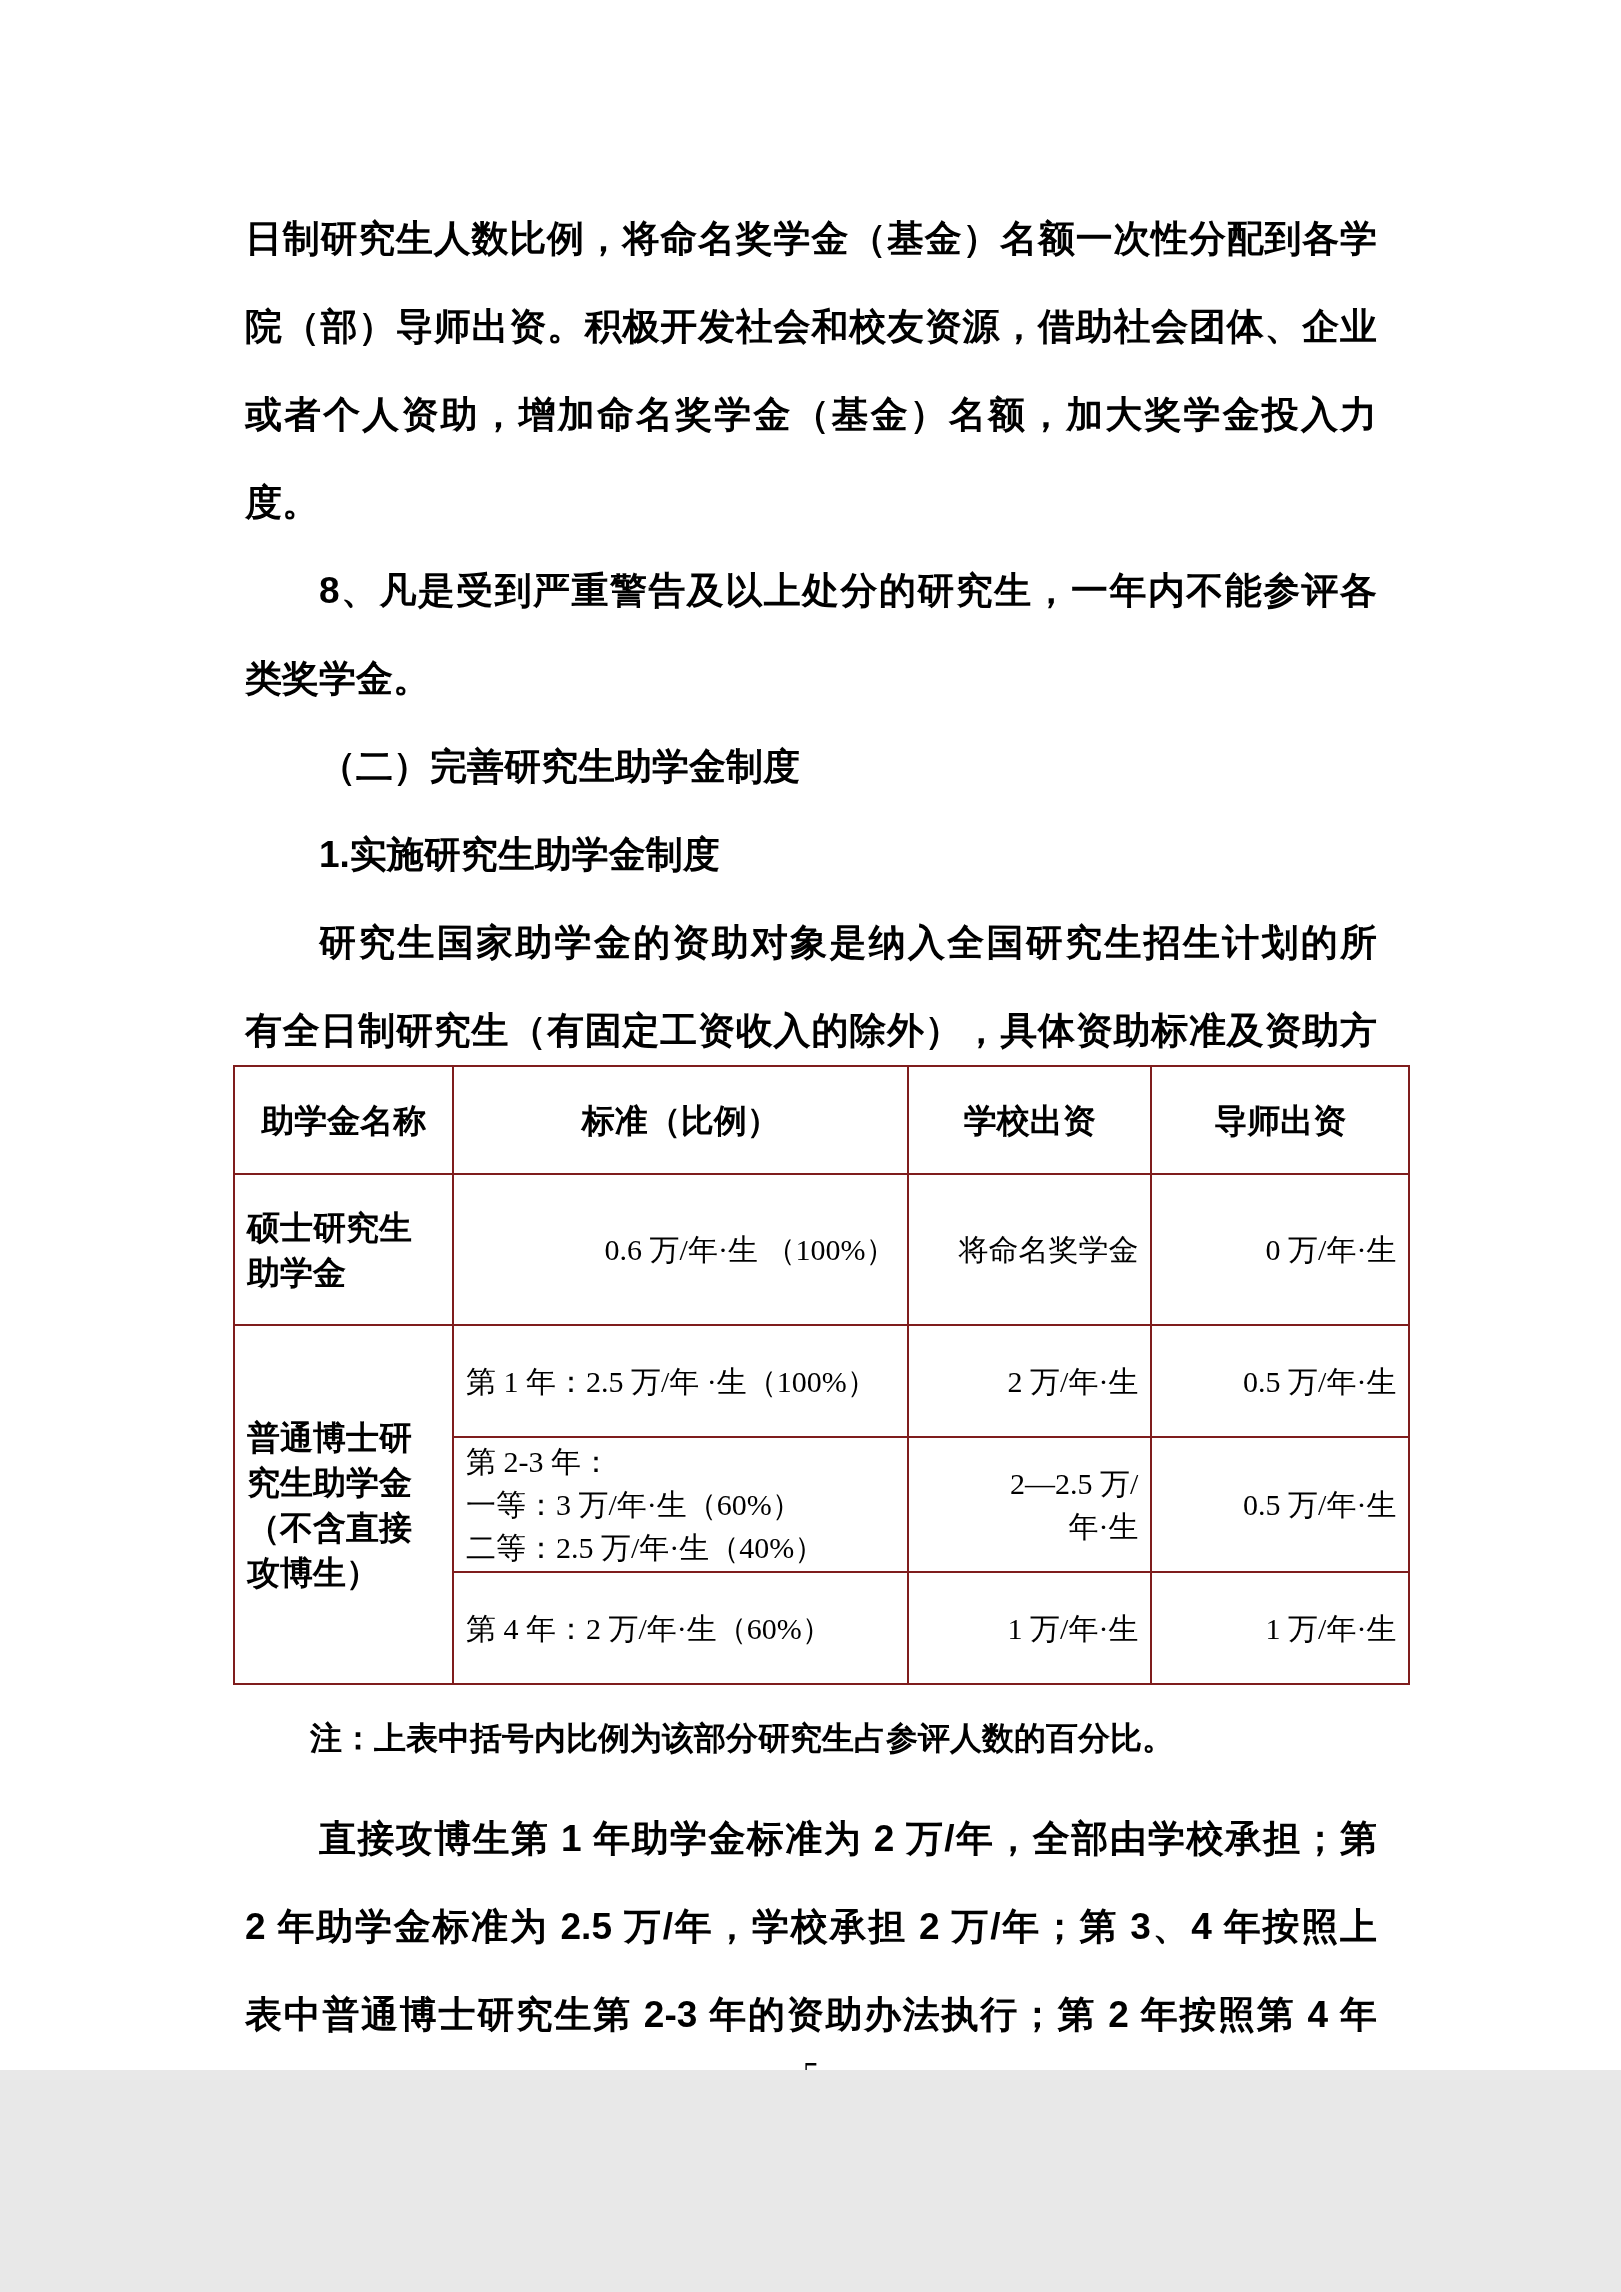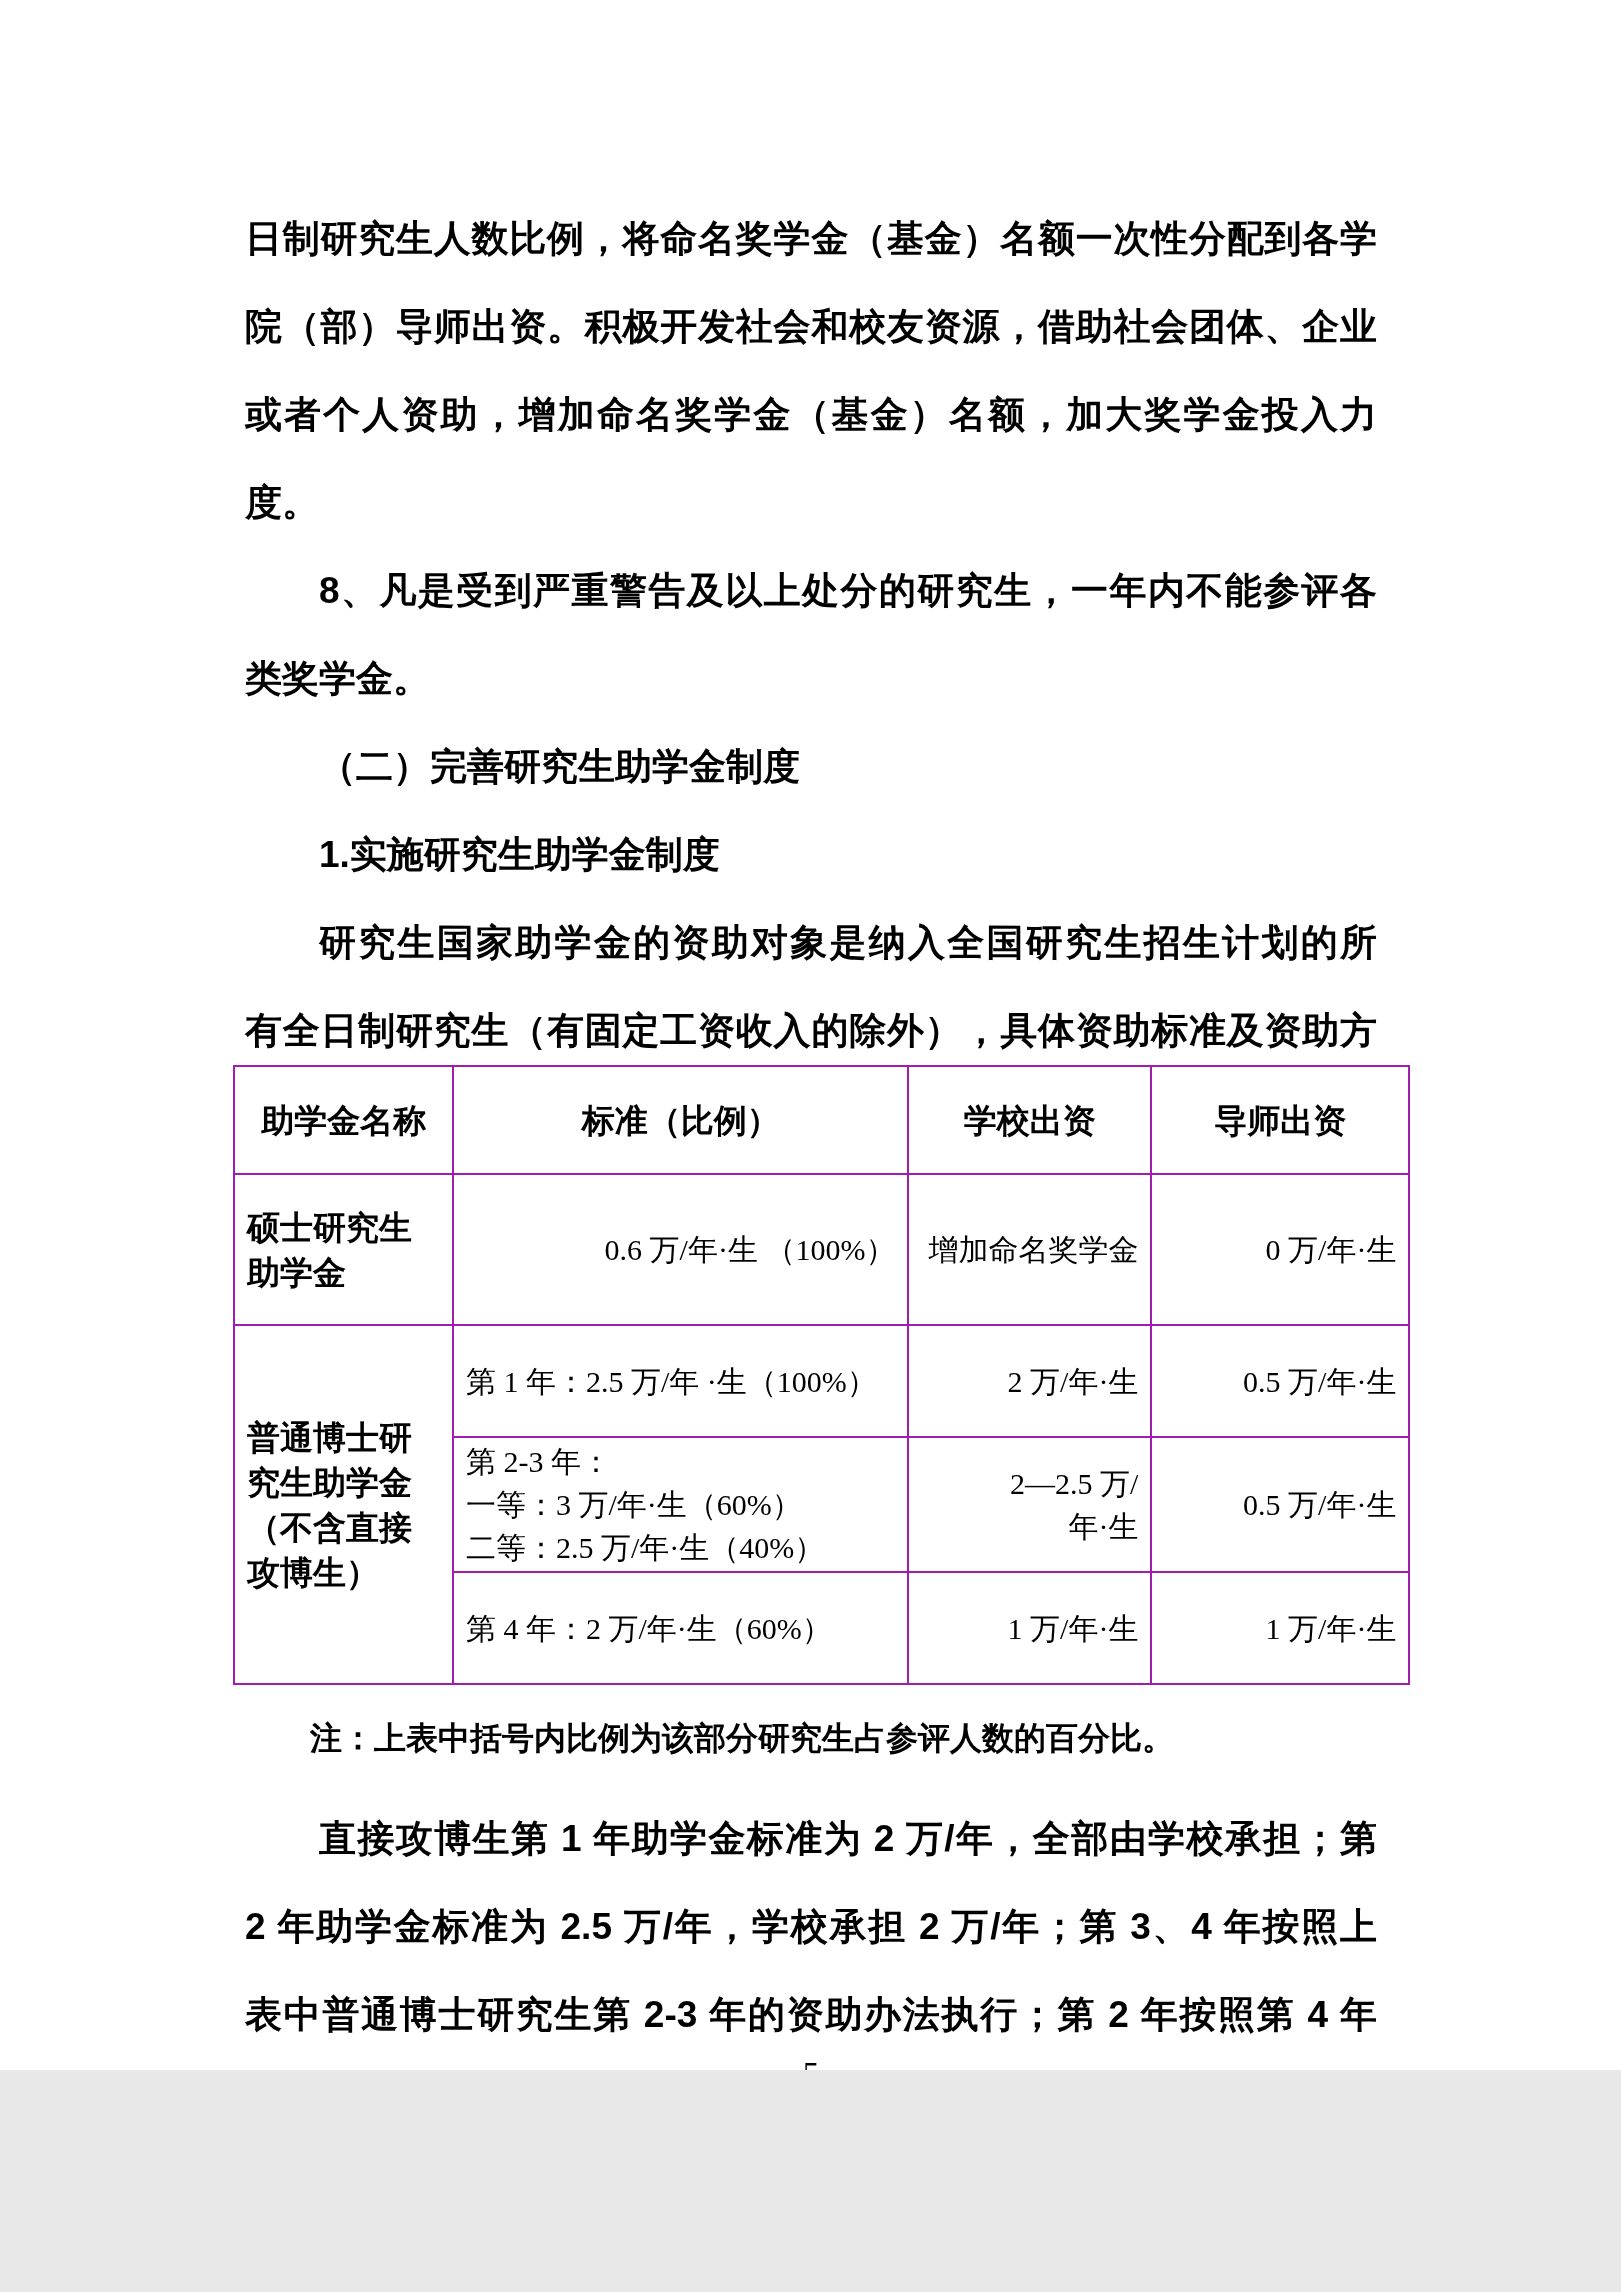--- a/index.html
+++ b/index.html
@@ -24,21 +24,21 @@
     font-size:37px;line-height:88px;font-weight:800;
     padding-left:74px;
   }
   
   table.stipend{
     border-collapse:collapse;table-layout:fixed;
     width:1174px;margin-left:-11.8px;margin-top:-9.8px;
     background:#fff;
   }
   table.stipend td,table.stipend th{
-    border:2px solid #a21caf;
+    border:2px solid #7f1d1d;
     padding:2px 11.8px;
     vertical-align:middle;
     white-space:pre-line;
     overflow:hidden;
   }
   tr.rh th{height:102px;}
   tr.r1 td{height:145px;}
   tr.r2a td{height:106px;}
   tr.r2b td{height:125px;}
   tr.r2c td{height:106px;}
@@ -104,21 +104,21 @@
           <tr class="rh">
         <th class="cell-head">助学金名称</th>
         <th class="cell-head">标准（比例）</th>
         <th class="cell-head">学校出资</th>
         <th class="cell-head">导师出资</th>
       </tr>
       <tr class="r1">
         <td class="cell-name">硕士研究生
 助学金</td>
         <td class="cell-data">0.6 万/年·生 （100%）</td>
-        <td class="cell-data">增加命名奖学金</td>
+        <td class="cell-data">将命名奖学金</td>
         <td class="cell-data">0 万/年·生</td>
       </tr>
       <tr class="r2a">
         <td class="cell-name" rowspan="3">普通博士研
 究生助学金
 （不含直接
 攻博生）</td>
         <td class="cell-data left">第 1 年：2.5 万/年 ·生（100%）</td>
         <td class="cell-data">2 万/年·生</td>
         <td class="cell-data">0.5 万/年·生</td>

